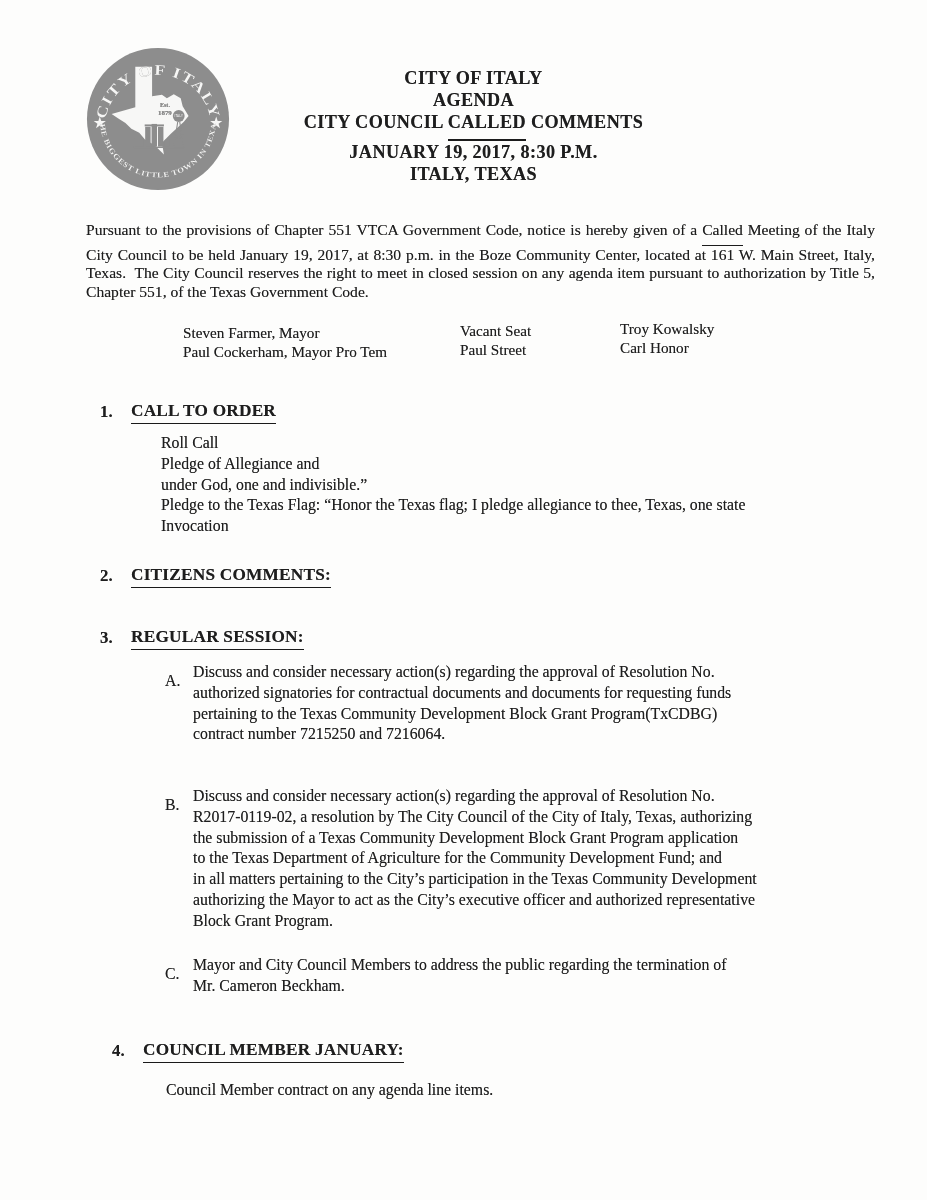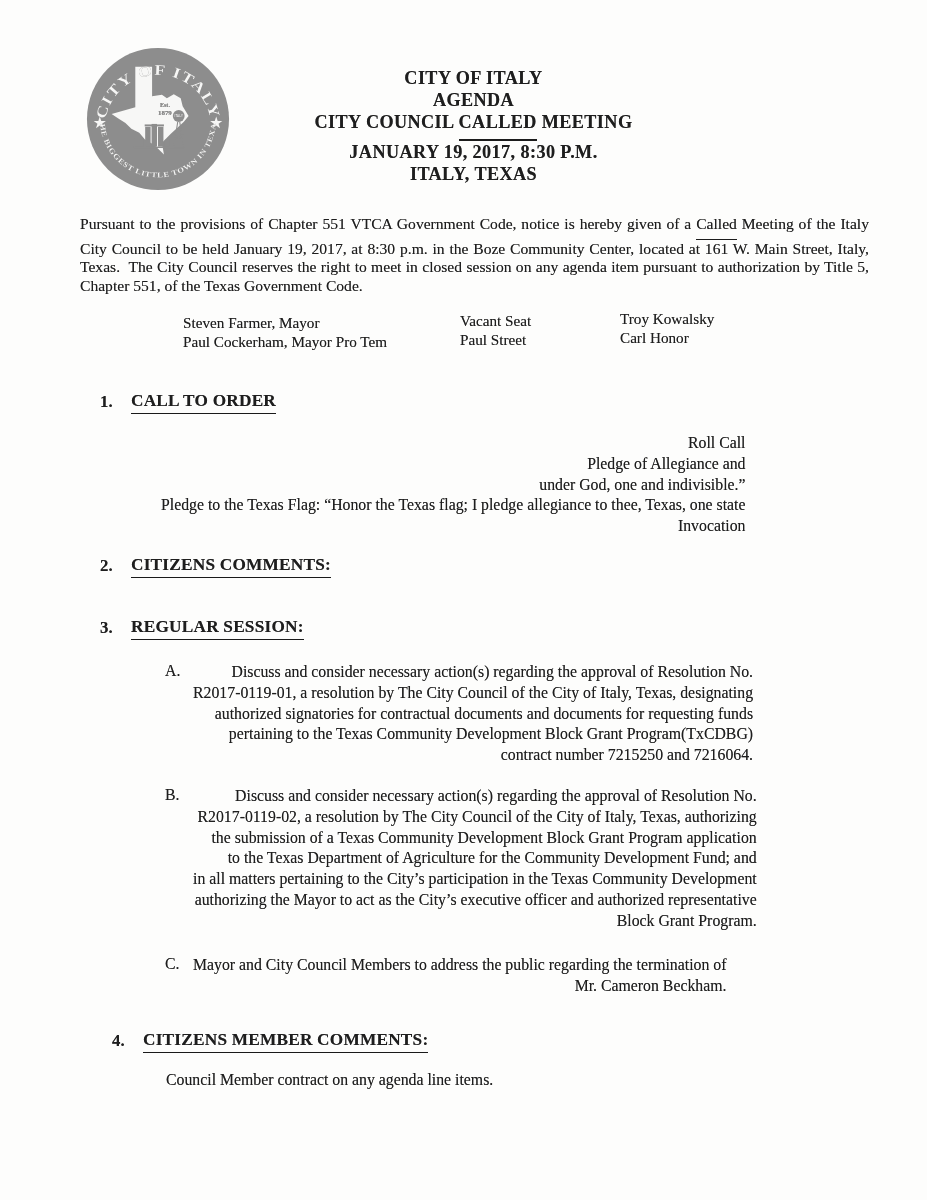--- a/index.html
+++ b/index.html
@@ -1,44 +1,44 @@
 <!DOCTYPE html>
 <html style="--seal: #8d8d8d;"><head>
 <meta charset="utf-8">
 <style>
   html,body{margin:0;padding:0;background:#e8e8e8;}
   .page{
     position:relative;width:927px;height:1200px;background:#fdfdfc;overflow:hidden;
     font-family:"Liberation Serif","DejaVu Serif",serif;color:#1e1e1e;
     text-shadow:0 0 .45px rgba(25,25,25,.55);
   }
-  .t{position:absolute;white-space:nowrap;}
+  .t{position:absolute;white-space:nowrap;margin-top:10px;}
   
   .seal{position:absolute;left:84px;top:45px;width:148px;height:148px;}
   .seal-fill{fill:var(--seal,#8d8d8d);}
   .seal-stroke{stroke:var(--seal,#8d8d8d);}
   .seal-text{fill:#f6f6f5;font-family:"Liberation Serif","DejaVu Serif",serif;font-weight:bold;}
   
   .header{position:absolute;left:10px;top:67px;width:927px;text-align:center;
     font-weight:bold;font-size:18.2px;line-height:22.2px;letter-spacing:.4px;}
   .u2{border-bottom:2px solid #1c1c1c;}
   .u1{border-bottom:1.4px solid #1c1c1c;}
   span.useg{display:inline-block;line-height:1;padding-bottom:7px;}
   
-  .notice{position:absolute;left:76px;top:211px;width:789px;margin:4px;
+  .notice{position:absolute;left:76px;top:211px;width:789px;margin:10px;
     font-size:15.6px;line-height:18.6px;text-align:justify;}
   
   .off-col{line-height:19.3px;font-size:15.2px;}
   
   .secnum{font-weight:bold;font-size:16.8px;}
   .sectitle{font-weight:bold;font-size:17.3px;letter-spacing:.2px;
     border-bottom:1.9px solid #1a1a1a;padding-bottom:2px;text-align:right;}
   
   .lines{position:absolute;font-size:15.8px;line-height:20.8px;}
-  .lines div{white-space:nowrap;text-align:right;}
+  .lines div{white-space:nowrap;}
   .itemlbl{font-size:15.8px;}
 </style>
 </head>
 <body>
 
 <div class="page">
 
   <svg class="seal" viewBox="0 0 150 150" aria-hidden="true">
     <circle cx="75" cy="75" r="72" class="seal-fill"></circle>
     <defs>
@@ -74,21 +74,21 @@
       <textPath href="#arcTop" startOffset="50%" text-anchor="middle" textLength="152" lengthAdjust="spacingAndGlyphs">CITY OF ITALY</textPath>
     </text>
     <text class="seal-text" font-size="7.5" letter-spacing=".5">
       <textPath href="#arcBottom" startOffset="50%" text-anchor="middle" textLength="188" lengthAdjust="spacingAndGlyphs">THE BIGGEST LITTLE TOWN IN TEXAS</textPath>
     </text>
   </svg>
 
   <div class="header">
     <div>CITY OF ITALY</div>
     <div>AGENDA</div>
-    <div><span>CITY COUNCIL </span><span class="useg u2">CALLED</span><span> MEETING</span></div>
+    <div><span>CITY COUNCIL </span><span class="useg u2">CALLED</span><span> COMMENTS</span></div>
     <div>JANUARY 19, 2017, 8:30 P.M.</div>
     <div>ITALY, TEXAS</div>
   </div>
 
   <p class="notice"><span>Pursuant to the provisions of Chapter 551 VTCA Government Code, notice is hereby given of a </span><span class="useg u1">Called</span><span> Meeting of the Italy City Council to be held January 19, 2017, at 8:30 p.m. in the Boze Community Center, located at 161 W. Main Street, Italy, Texas.&nbsp; The City Council reserves the right to meet in closed session on any agenda item pursuant to authorization by Title 5, Chapter 551, of the Texas Government Code.</span></p>
 
   <div class="t off-col" style="left:183px;top:313px">
     <div>Steven Farmer, Mayor</div>
     <div>Paul Cockerham, Mayor Pro Tem</div>
   </div>
@@ -114,21 +114,20 @@
 
   <div class="t secnum" style="left:100px;top:556px">2.</div>
   <div class="t sectitle" style="left:131px;top:555px">CITIZENS COMMENTS:</div>
 
   <div class="t secnum" style="left:100px;top:618px">3.</div>
   <div class="t sectitle" style="left:131px;top:617px">REGULAR SESSION:</div>
 
   <div class="t itemlbl" style="left:165px;top:662px">A.</div>
   <div class="lines" style="left:193px;top:662px">
     <div>Discuss and consider necessary action(s) regarding the approval of Resolution No.</div>
-    <div>R2017-0119-01, a resolution by The City Council of the City of Italy, Texas, designating</div>
     <div>authorized signatories for contractual documents and documents for requesting funds</div>
     <div>pertaining to the Texas Community Development Block Grant Program(TxCDBG)</div>
     <div>contract number 7215250 and 7216064.</div>
   </div>
 
   <div class="t itemlbl" style="left:165px;top:786px">B.</div>
   <div class="lines" style="left:193px;top:786px">
     <div>Discuss and consider necessary action(s) regarding the approval of Resolution No.</div>
     <div>R2017-0119-02, a resolution by The City Council of the City of Italy, Texas, authorizing</div>
     <div>the submission of a Texas Community Development Block Grant Program application</div>
@@ -138,17 +137,17 @@
     <div>Block Grant Program.</div>
   </div>
 
   <div class="t itemlbl" style="left:165px;top:955px">C.</div>
   <div class="lines" style="left:193px;top:955px">
     <div>Mayor and City Council Members to address the public regarding the termination of</div>
     <div>Mr. Cameron Beckham.</div>
   </div>
 
   <div class="t secnum" style="left:112px;top:1031px">4.</div>
-  <div class="t sectitle" style="left:143px;top:1030px">CITIZENS MEMBER COMMENTS:</div>
+  <div class="t sectitle" style="left:143px;top:1030px">COUNCIL MEMBER JANUARY:</div>
 
   <div class="t" style="left:166px;top:1071px;font-size:15.8px">Council Member contract on any agenda line items.</div>
 
 </div>
 
 </body></html>

